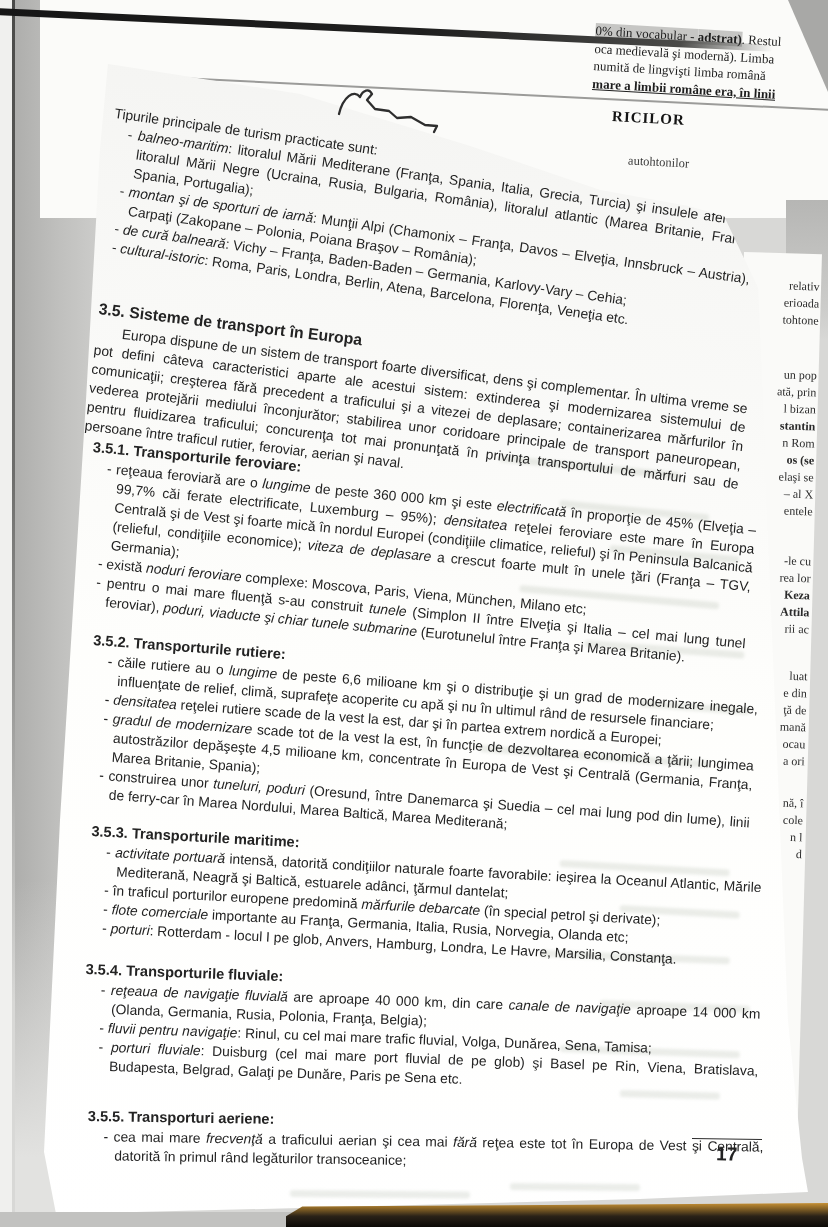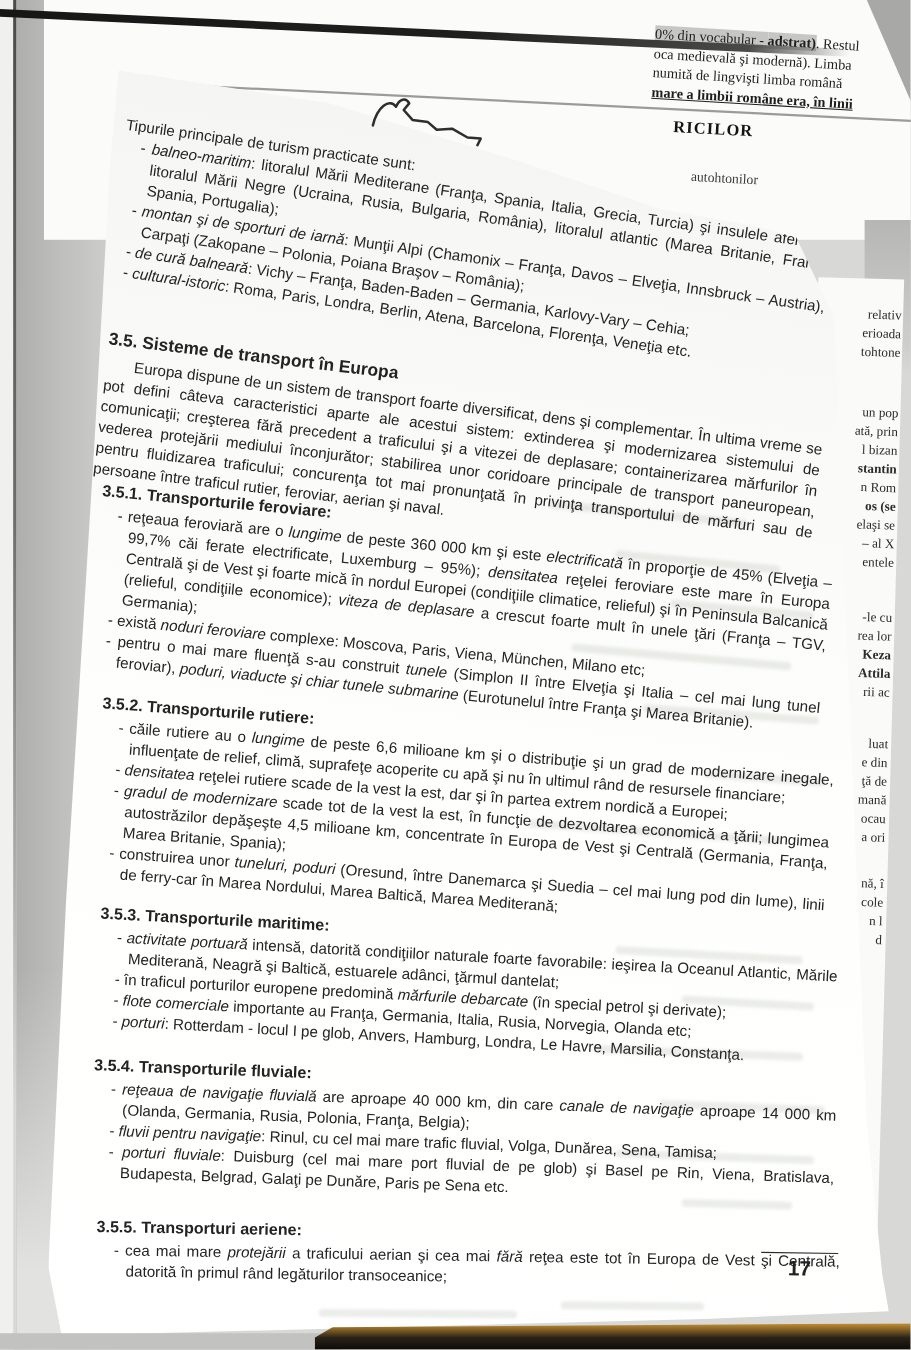--- a/index.html
+++ b/index.html
@@ -185,21 +185,21 @@
 
   <section class="blk" style="left:86px;top:959px;width:676px;transform:rotate(2.1deg)">
     <h3 class="sh">3.5.4. Transporturile fluviale:</h3>
     <p class="item"><span>- </span><i>reţeaua de navigaţie fluvială</i><span> are aproape 40 000 km, din care </span><i>canale de navigaţie</i><span> aproape 14 000 km (Olanda, Germania, Rusia, Polonia, Franţa, Belgia);</span></p>
     <p class="item"><span>- </span><i>fluvii pentru navigaţie</i><span>: Rinul, cu cel mai mare trafic fluvial, Volga, Dunărea, Sena, Tamisa;</span></p>
     <p class="item"><span>- </span><i>porturi fluviale</i><span>: Duisburg (cel mai mare port fluvial de pe glob) şi Basel pe Rin, Viena, Bratislava, Budapesta, Belgrad, Galaţi pe Dunăre, Paris pe Sena etc.</span></p>
   </section>
 
   <section class="blk" style="left:88px;top:1106px;width:676px;transform:rotate(0.9deg)">
     <h3 class="sh">3.5.5. Transporturi aeriene:</h3>
-    <p class="item"><span>- cea mai mare </span><i>protejării</i><span> a traficului aerian şi cea mai </span><i>fără</i><span> reţea este tot în Europa de Vest şi Centrală, datorită în primul rând legăturilor transoceanice;</span></p>
+    <p class="item"><span>- cea mai mare </span><i>frecvenţă</i><span> a traficului aerian şi cea mai </span><i>fără</i><span> reţea este tot în Europa de Vest şi Centrală, datorită în primul rând legăturilor transoceanice;</span></p>
   </section>
 
   <div class="pagenum">17</div>
 </div>
 
 <div class="bottom-grey"></div>
 <div class="bottom-dark"></div>
 
 <svg class="squiggle" width="120" height="52" viewBox="0 0 120 52">
   <path d="M3,30 C7,13 18,5 24,13 C27,6 33,4 36,10 L31,16 L39,25 L53,27 L61,34 L75,33 L89,41 L101,42 L98,48" fill="none" stroke="#2e2e2e" stroke-width="2.3" stroke-linecap="round" stroke-linejoin="round"></path>

